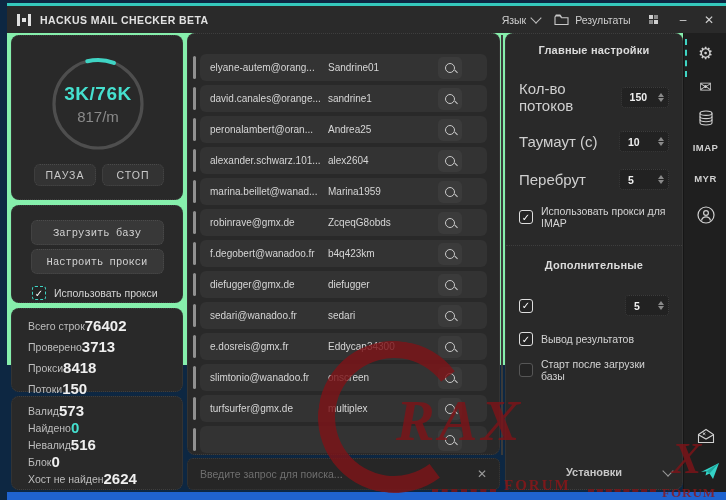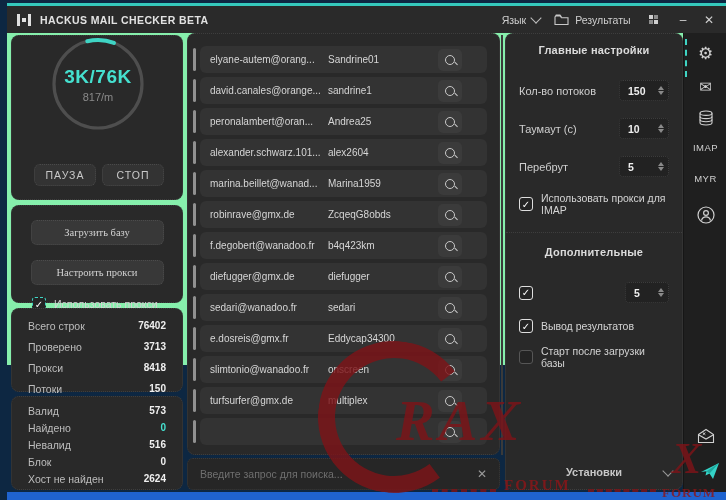--- a/index.html
+++ b/index.html
@@ -24,48 +24,48 @@
   #gridicon{display:grid;grid-template-columns:4px 4px;grid-template-rows:4px 4px;gap:1.5px}
   #gridicon i{background:#cfcfcf}
   #gridicon i:nth-child(2){background:#8d8d8d}
   #gridicon i:nth-child(3){background:#8d8d8d}
 
   
   .panel{position:absolute;background:#292929;border:1px dotted #3e3e3e;border-radius:8px;box-sizing:border-box}
 
   
   #gauge-num{font-size:19px;font-weight:bold;color:#45e0cf;letter-spacing:.5px}
-  #gauge-rate{font-size:11px;color:#8a8a8a;margin-top:3px}
+  #gauge-rate{font-size:15px;color:#8a8a8a;margin-top:3px}
   .gbtn{background:#333;border:1px dotted #4a4a4a;border-radius:6px;color:#c9c9c9;
         font-size:10.5px;letter-spacing:1px;font-family:inherit;height:22px}
 
   
   .wbtn{display:block;width:133px;height:25px;margin:0 auto;background:#383838;border:1px dotted #4c4c4c;
-        border-radius:6px;color:#d2d2d2;font-size:10.5px;font-family:Liberation Serif, serif}
+        border-radius:6px;color:#d2d2d2;font-size:10.5px;font-family:Liberation Mono, monospace}
 
   
   .cb{width:14px;height:14px;border-radius:3px;display:inline-flex;align-items:center;justify-content:center;
       font-size:10px;color:#fff;box-sizing:border-box;flex:none}
   .cb.dash{border:1px dashed #3fd4c4;background:#242424}
   .cb.solid{border:1.5px solid #dedede;background:#242424}
   .cb.off{border:1.5px solid #565656;background:#242424;color:transparent}
   .cblabel{font-size:10.5px;color:#d4d4d4;margin-left:8px}
 
   
-  .srow{display:flex;justify-content:space-between;align-items:center;padding:0 16px;height:21px}
+  .srow{display:flex;align-items:center;padding:0 16px;height:21px}
   .srow span{font-size:10.5px;color:#bdbdbd}
-  .srow b{font-size:10px;color:#efefef}
+  .srow b{font-size:15px;color:#efefef}
   .srow b.accent{color:#45e0cf}
 
   
   #tablepanel{left:180px;top:30px;width:313px;height:422px;padding:12px 12px 0 12px;overflow:hidden}
   .thead{display:flex;font-size:10.5px;color:#9a9a9a;height:20px;align-items:center}
   .th-addr{width:112px;margin-left:10px}
   .th-pass{width:110px;margin-left:6px}
-  .trows{}
+  .trows{margin-top:8px}
   .trow{position:relative;height:27px;background:#333;border-radius:6px;margin-bottom:4px;
         display:flex;align-items:center}
   .trow::before{content:"";position:absolute;left:-7px;top:2px;width:3px;height:23px;background:#909090;border-radius:2px}
   .taddr{width:112px;margin-left:10px;font-size:10px;color:#d6d6d6;white-space:nowrap;overflow:hidden}
   .tpass{width:110px;margin-left:6px;font-size:10px;color:#d6d6d6;white-space:nowrap;overflow:hidden}
   .magbtn{width:24px;height:22px;background:#3b3b3b;border:none;border-radius:5px;
           display:flex;align-items:center;justify-content:center;padding:0}
   .mag{width:8px;height:8px;border:1.4px solid #c9c9c9;border-radius:50%;position:relative;display:block}
   .mag::after{content:"";position:absolute;width:4px;height:1.4px;background:#c9c9c9;
               right:-4px;bottom:-1px;transform:rotate(45deg)}
@@ -75,40 +75,40 @@
              border-radius:6px;display:flex;align-items:center;box-sizing:border-box}
   #searchbar input{flex:1;background:transparent;border:none;outline:none;color:#bdbdbd;
                    font-size:10.5px;font-family:inherit;padding:0 12px}
   #searchbar input::placeholder{color:#6f6f6f}
   #search-clear{color:#9a9a9a;font-size:12px;margin-right:12px}
 
   
   #settings{left:498px;top:30px;width:178px;height:457px;padding:10px 13px;box-sizing:border-box}
   .ptitle{text-align:center;font-size:11px;color:#dcdcdc;font-weight:bold;letter-spacing:.2px}
   .frow{display:flex;align-items:center;justify-content:space-between;margin-top:17px}
-  .flabel{font-size:11px;color:#cfcfcf}
+  .flabel{font-size:15px;color:#cfcfcf}
   .spin{width:50px;height:21px;background:#222;border:1px dotted #3c3c3c;border-radius:4px;
         display:flex;align-items:center;box-sizing:border-box}
   .spin b{flex:1;font-size:10.5px;color:#efefef;padding-left:8px}
   .spin .arrows{width:14px;display:flex;flex-direction:column;align-items:center;gap:1px}
   .spin .up{width:0;height:0;border-left:3px solid transparent;border-right:3px solid transparent;border-bottom:4px solid #8a8a8a}
   .spin .dn{width:0;height:0;border-left:3px solid transparent;border-right:3px solid transparent;border-top:4px solid #8a8a8a}
   .cbrow{display:flex;align-items:center;margin-top:15px}
   .divider{border-top:1px dotted #3e3e3e;margin:16px -13px 0 -13px}
   #settings-footer{position:absolute;left:0;bottom:4px;width:100%;height:26px;
                    display:flex;align-items:center;justify-content:center;
                    font-size:11px;color:#c7c7c7;font-weight:bold}
   #settings-footer .chev{position:absolute;right:10px;border-color:#9a9a9a;margin-top:-2px}
 
   
   #rail{position:absolute;left:676px;top:30px;width:43px;height:459px;background:#1f1f1f;
         border-left:1px solid #161616;display:flex;flex-direction:column;align-items:center}
   #rail-indicator{position:absolute;left:1px;top:6px;height:38px;border-left:2px dashed #3fd4c4}
   .rail-ic{color:#d0d0d0;margin-top:14px;text-align:center}
-  .rail-label{font-size:9.5px;font-weight:normal;color:#cfcfcf;letter-spacing:.5px;margin-top:16px}
+  .rail-label{font-size:9.5px;font-weight:bold;color:#cfcfcf;letter-spacing:.5px;margin-top:16px}
   #plane{position:absolute;left:16px;bottom:12px}
 
   
   #bottombar{position:absolute;left:7px;top:492px;width:719px;height:8px;background:#1f63cf}
 
   
   #wm{position:absolute;left:300px;top:325px;width:426px;height:175px;pointer-events:none;opacity:.82;z-index:40}
   #wm .cres{position:absolute;left:18px;top:16px;width:118px;height:118px;border-radius:50%;
             border:17px solid #7d1418;border-right-color:transparent;transform:rotate(8deg)}
   #wm .rax{position:absolute;left:96px;top:62px;font-family:"Liberation Serif",serif;font-weight:bold;
@@ -151,37 +151,37 @@
         <i></i>
         <i></i>
         <i></i>
         <i></i>
       </span>
     <span class="winbtn">–</span>
     <span class="winbtn" style="margin-right:4px">✕</span>
   </div>
 
   <div class="panel" style="left:4px;top:32px;width:172px;height:165px">
-    <div class="abs" style="left:38px;top:0">
+    <div class="abs" style="left:38px;top:20px">
       <svg width="96" height="96" viewBox="0 0 96 96">
         <circle cx="48" cy="48" r="44" fill="none" stroke="#4e4e4e" stroke-width="3.2"></circle>
         <circle cx="48" cy="48" r="44" fill="none" stroke="#3fd4c4" stroke-width="4" stroke-linecap="round" stroke-dasharray="27 250" transform="rotate(-104 48 48)"></circle>
       </svg>
       <div class="abs" style="left:0;top:0;width:96px;height:96px;display:flex;flex-direction:column;align-items:center;justify-content:center">
         <span id="gauge-num">3K/76K</span>
         <span id="gauge-rate">817/m</span>
       </div>
     </div>
     <button class="gbtn abs" style="left:22px;top:128px;width:62px">ПАУЗА</button>
     <button class="gbtn abs" style="left:90px;top:128px;width:62px">СТОП</button>
   </div>
 
   <div class="panel" style="left:4px;top:202px;width:172px;height:98px">
     <button class="wbtn" style="margin-top:14px">Загрузить базу</button>
-    <button class="wbtn" style="margin-top:15px">Настроить прокси</button>
+    <button class="wbtn" style="margin-top:4px">Настроить прокси</button>
     <div style="display:flex;align-items:center;margin:12px 0 0 20px">
       <span class="cb dash">✓</span>
       <span class="cblabel">Использовать прокси</span>
     </div>
   </div>
 
   <div class="panel" style="left:4px;top:305px;width:172px;height:84px;padding-top:6px">
     <div class="srow">
         <span>Всего строк</span>
         <b>76402</b>

